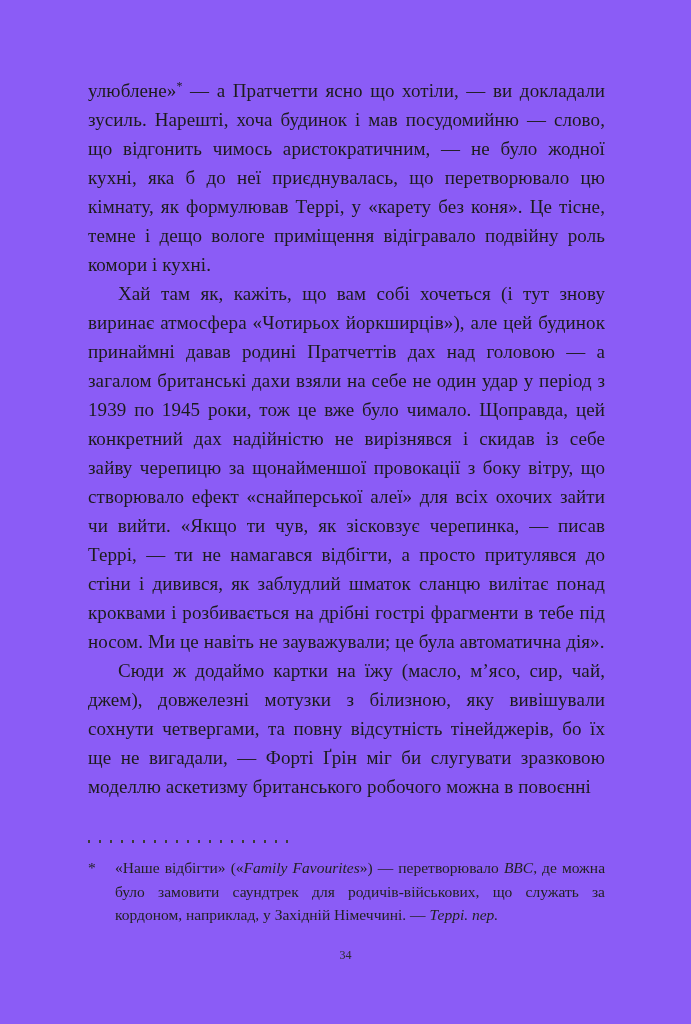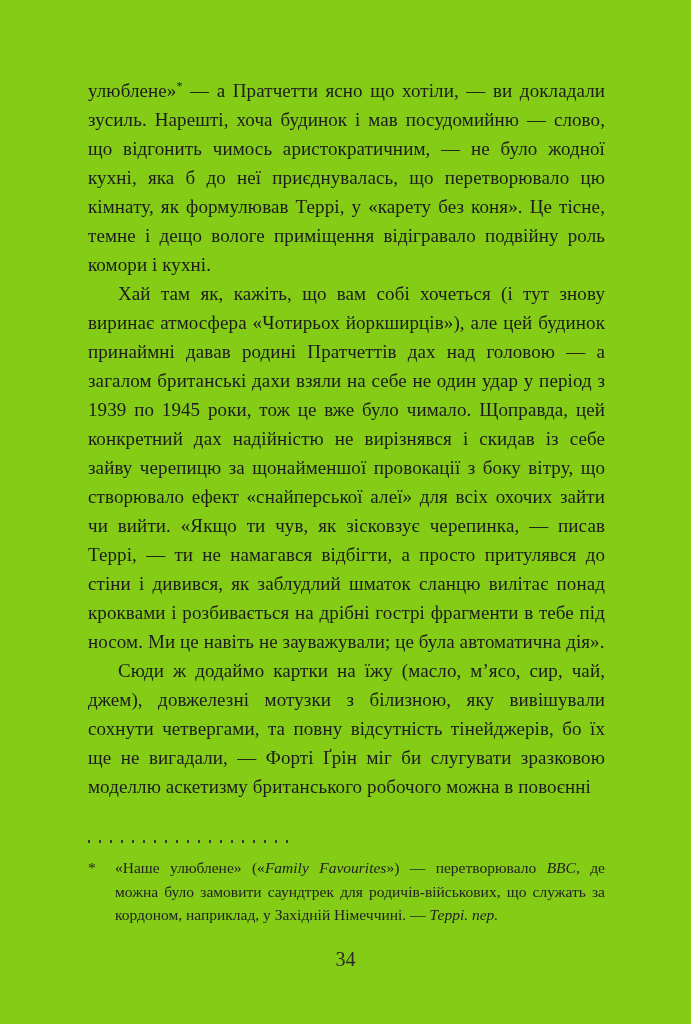--- a/index.html
+++ b/index.html
@@ -8,21 +8,21 @@
     width: 691px;
     height: 1024px;
     position: relative;
     font-family: "Liberation Serif", "DejaVu Serif", serif;
     color: #1c1c1c;
     overflow: hidden;
   }
   .page {
     position: absolute;
     inset: 0;
-    background: #84cc16;
+    background: #8b5cf6;
   }
   .text-block {
     position: absolute;
     left: 88px;
     top: 76px;
     width: 517px;
     font-size: 19px;
     line-height: 29px;
     text-align: justify;
     letter-spacing: 0.1px;
@@ -58,38 +58,38 @@
     flex: 0 0 27px;
   }
   .fn-text { flex: 1; }
   .fn-text i { }
   .page-number {
     position: absolute;
     left: 0;
     right: 0;
     top: 948px;
     text-align: center;
-    font-size: 20px;
+    font-size: 12px;
     color: #2a2a2a;
   }
 </style>
 </head>
 <body>
 
 <div class="page">
 
   <main class="text-block">
     <p class="para"><span>улюблене»</span><sup class="fn-ref">*</sup><span> — а Пратчетти ясно що хотіли, — ви докладали зусиль. Нарешті, хоча будинок і мав посудомийню — слово, що відгонить чимось аристократичним, — не було жодної кухні, яка б до неї приєднувалась, що перетворювало цю кімнату, як формулював Террі, у «карету без коня». Це тісне, темне і дещо вологе приміщення відігравало подвійну роль комори і кухні.</span></p>
     <p class="para indent">Хай там як, кажіть, що вам собі хочеться (і тут знову виринає атмосфера «Чотирьох йоркширців»), але цей будинок принаймні давав родині Пратчеттів дах над головою — а загалом британські дахи взяли на себе не один удар у період з 1939 по 1945 роки, тож це вже було чимало. Щоправда, цей конкретний дах надійністю не вирізнявся і скидав із себе зайву черепицю за щонайменшої провокації з боку вітру, що створювало ефект «снайперської алеї» для всіх охочих зайти чи вийти. «Якщо ти чув, як зісковзує черепинка, — писав Террі, — ти не намагався відбігти, а просто притулявся до стіни і дивився, як заблудлий шматок сланцю вилітає понад кроквами і розбивається на дрібні гострі фрагменти в тебе під носом. Ми це навіть не зауважували; це була автоматична дія».</p>
     <p class="para indent">Сюди ж додаймо картки на їжу (масло, м’ясо, сир, чай, джем), довжелезні мотузки з білизною, яку вивішували сохнути четвергами, та повну відсутність тінейджерів, бо їх ще не вигадали, — Форті Ґрін міг би слугувати зразковою моделлю аскетизму британського робочого можна в повоєнні</p>
   </main>
 
   <div class="footnote-area">
     <div class="fn-sep"></div>
     <div class="footnote">
       <span class="fn-marker">*</span>
-      <span class="fn-text"><span>«Наше улюблене» («</span><i>Family Favourites</i><span>») — перетворювало </span><i>BBC</i><span>, де можна було замовити саундтрек для родичів-військових, що служать за кордоном, наприклад, у Західній Німеччині. — </span><i>Террі. пер.</i></span>
+      <span class="fn-text"><span>«Наше відбігти» («</span><i>Family Favourites</i><span>») — перетворювало </span><i>BBC</i><span>, де можна було замовити саундтрек для родичів-військових, що служать за кордоном, наприклад, у Західній Німеччині. — </span><i>Террі. пер.</i></span>
     </div>
   </div>
 
   <div class="page-number">34</div>
 
 </div>
 
 </body></html>

